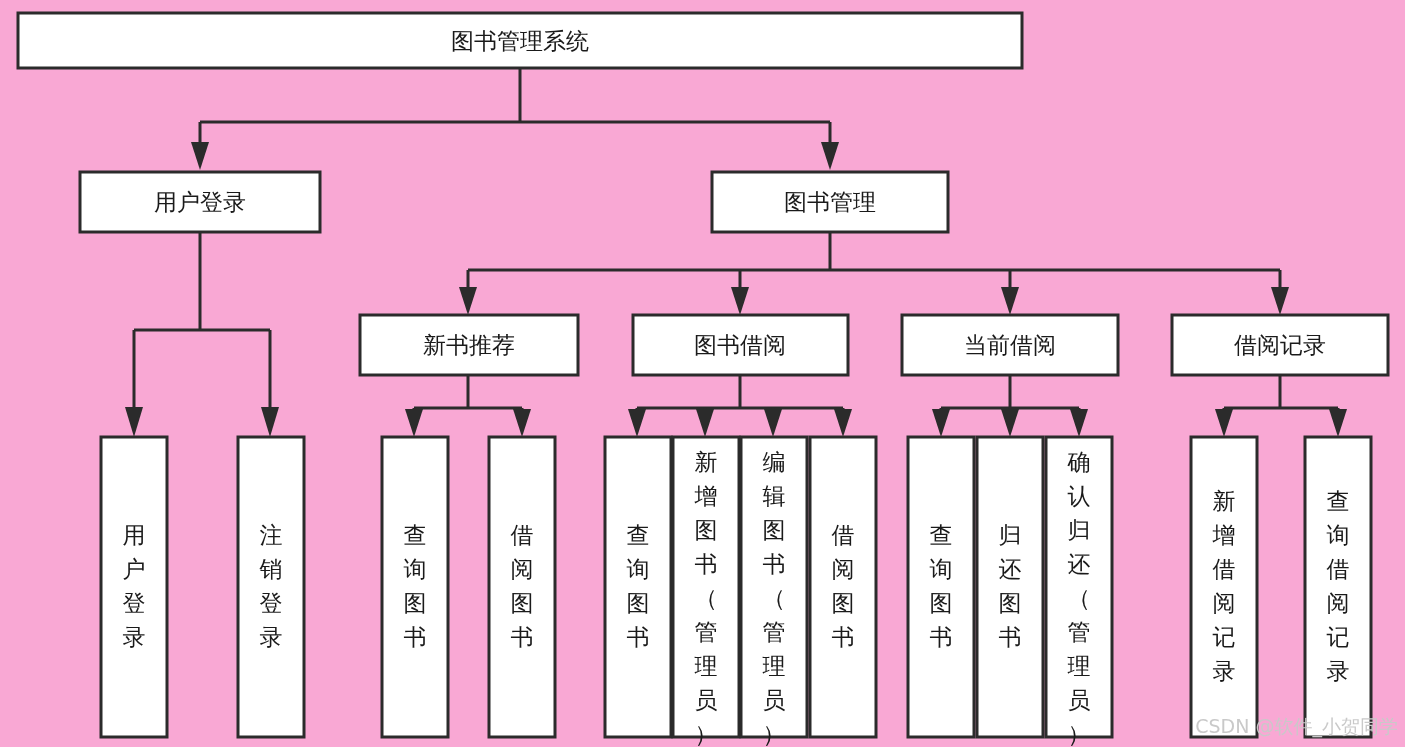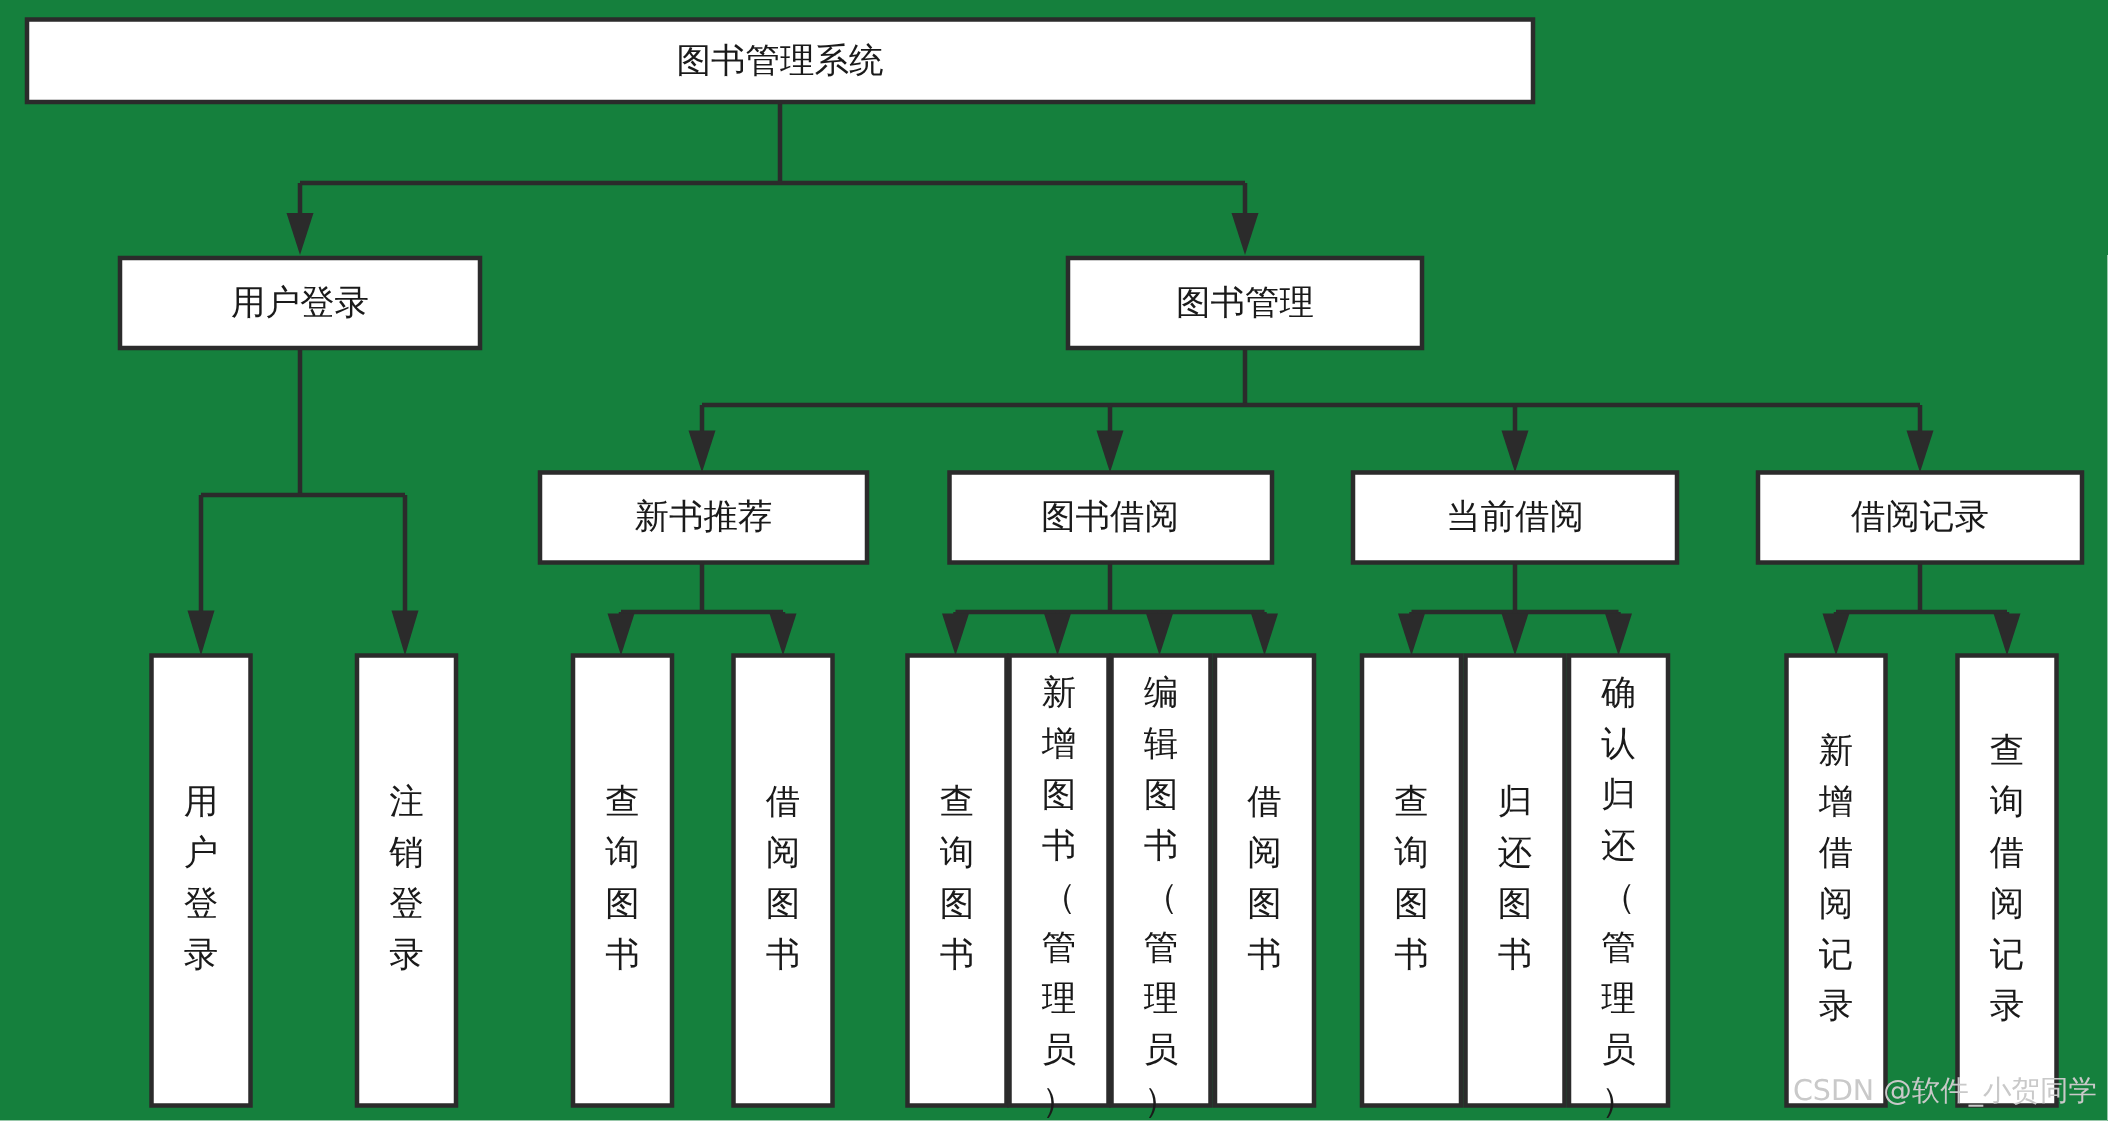--- a/index.html
+++ b/index.html
@@ -10,21 +10,21 @@
   body {
     width: 1405px;
     height: 747px;
     overflow: hidden;
     font-family: "DejaVu Sans", "Liberation Sans", sans-serif;
   }
   #diagram-root {
     position: relative;
     width: 1405px;
     height: 747px;
-    background: #15803d;
+    background: #f9a8d4;
   }
   svg.diagram-canvas {
     display: block;
     width: 1405px;
     height: 747px;
   }
   .node-box {
     fill: #ffffff;
     stroke: #2b2b2b;
     stroke-width: 3;

